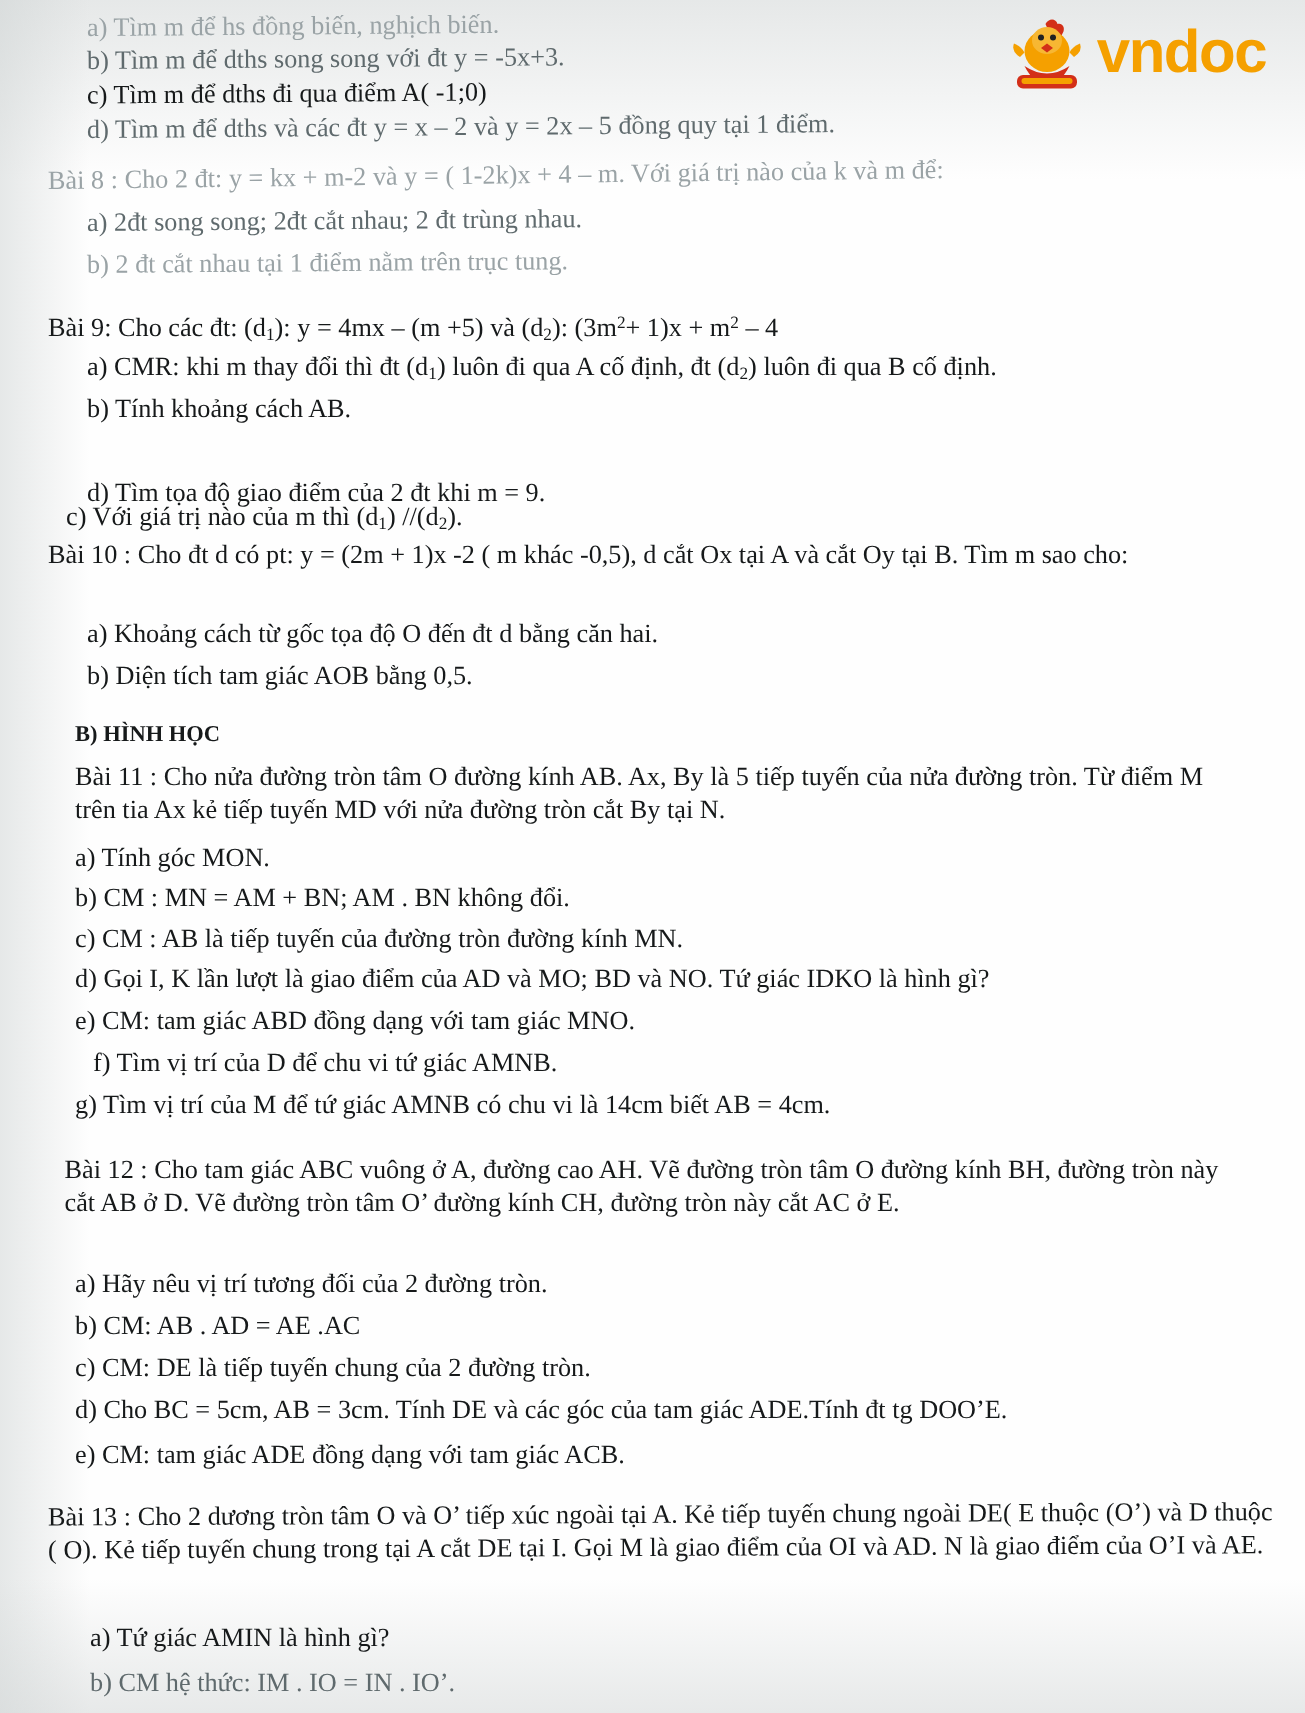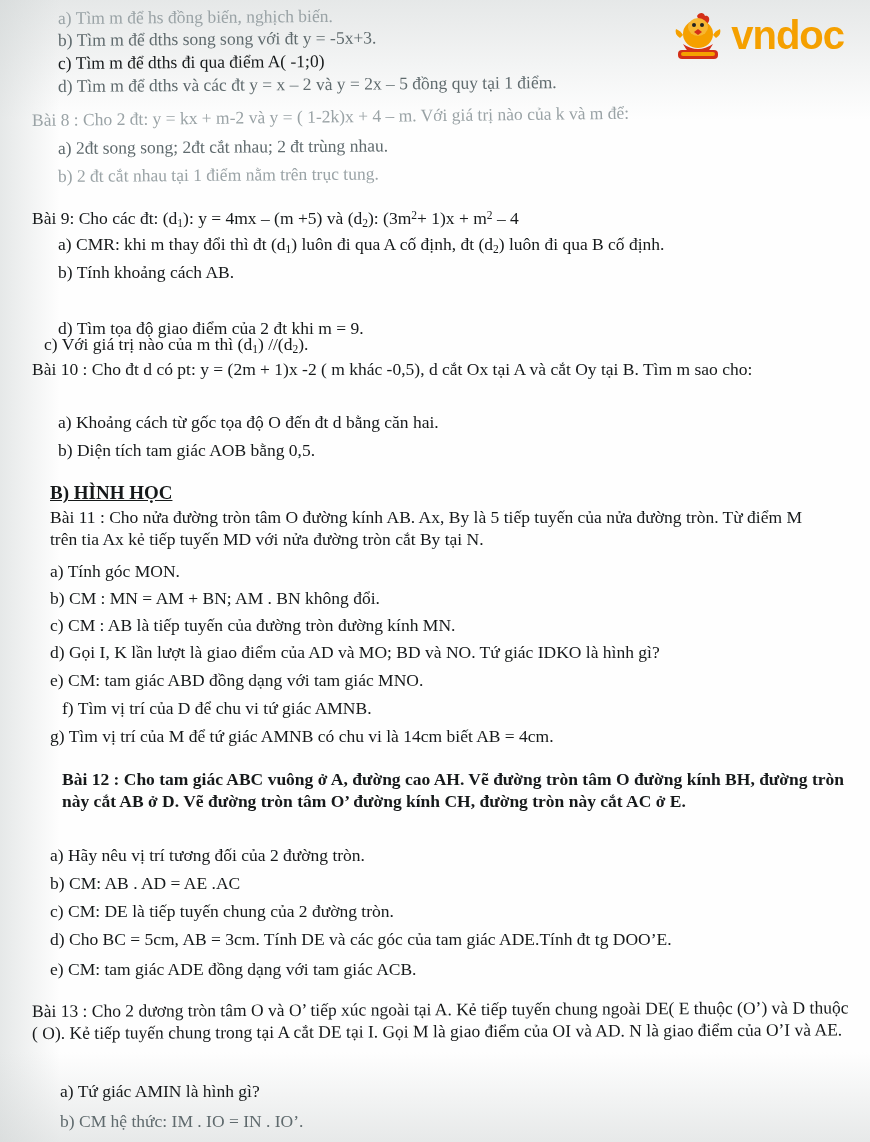--- a/index.html
+++ b/index.html
@@ -83,23 +83,22 @@
   .sub { font-size: 11.5px; vertical-align: -0.25em; }
   .sup { font-size: 11.5px; vertical-align: 0.45em; }
   .wrap {
     position: absolute;
     white-space: normal;
     font-size: 17.5px;
     line-height: 1.26;
   }
   .section-title {
     font-weight: bold;
-    font-size: 19px;
+    font-size: 15px;
     font-family: "Liberation Serif", serif;
-    text-decoration: underline;
   }
   .tilt1 { transform: rotate(-0.45deg); transform-origin: left center; }
   .tilt2 { transform: rotate(-0.7deg); transform-origin: left center; }
   .tilt3 { transform: rotate(-0.25deg); transform-origin: left center; }
 </style>
 </head>
 <body>
 
 <div class="page">
 
@@ -175,21 +174,21 @@
     <div class="line dark" style="left:50px; top:615px;">c)  CM : AB là tiếp tuyến của đường tròn đường kính MN.</div>
 
     <div class="line dark" style="left:50px; top:642px;">d)  Gọi I, K lần lượt là giao điểm của AD và MO; BD và NO. Tứ giác IDKO là hình gì?</div>
 
     <div class="line dark" style="left:50px; top:670px;">e)  CM: tam giác ABD đồng dạng với tam giác MNO.</div>
 
     <div class="line dark" style="left:50px; top:698px;margin-left:12px;">f)   Tìm vị trí của D để chu vi tứ giác AMNB.</div>
 
     <div class="line dark" style="left:50px; top:726px;text-align:center;">g)  Tìm vị trí của M để tứ giác AMNB có chu vi là 14cm biết AB = 4cm.</div>
 
-    <div class="wrap dark" style="left:62px; top:768px; width:790px;font-weight:bold;">Bài 12 : Cho tam giác ABC vuông ở A, đường cao AH. Vẽ đường tròn tâm O đường kính BH, đường tròn này cắt AB ở D. Vẽ đường tròn tâm O’ đường kính CH, đường tròn này cắt AC ở E.</div>
+    <div class="wrap dark" style="left:43px; top:768px; width:790px;">Bài 12 : Cho tam giác ABC vuông ở A, đường cao AH. Vẽ đường tròn tâm O đường kính BH, đường tròn này cắt AB ở D. Vẽ đường tròn tâm O’ đường kính CH, đường tròn này cắt AC ở E.</div>
 
     <div class="line dark" style="left:50px; top:845px;">a)  Hãy nêu vị trí tương đối của 2 đường tròn.</div>
 
     <div class="line dark" style="left:50px; top:873px;">b)  CM: AB . AD = AE .AC</div>
 
     <div class="line dark" style="left:50px; top:901px;">c)  CM: DE là tiếp tuyến chung của 2 đường tròn.</div>
 
     <div class="line dark" style="left:50px; top:929px;">d)  Cho BC = 5cm, AB = 3cm. Tính DE và các góc của tam giác ADE.Tính đt tg DOO’E.</div>
 
     <div class="line dark" style="left:50px; top:959px;">e)  CM: tam giác ADE đồng dạng với tam giác ACB.</div>

